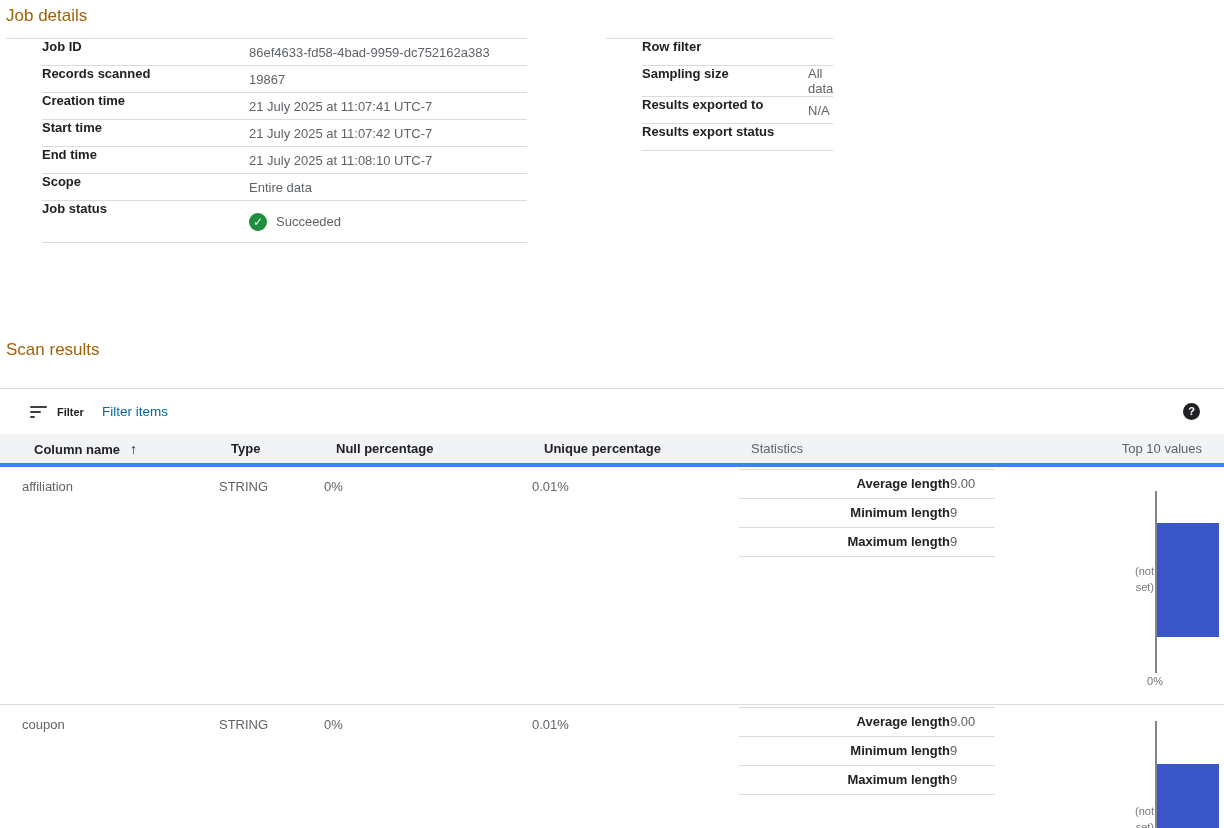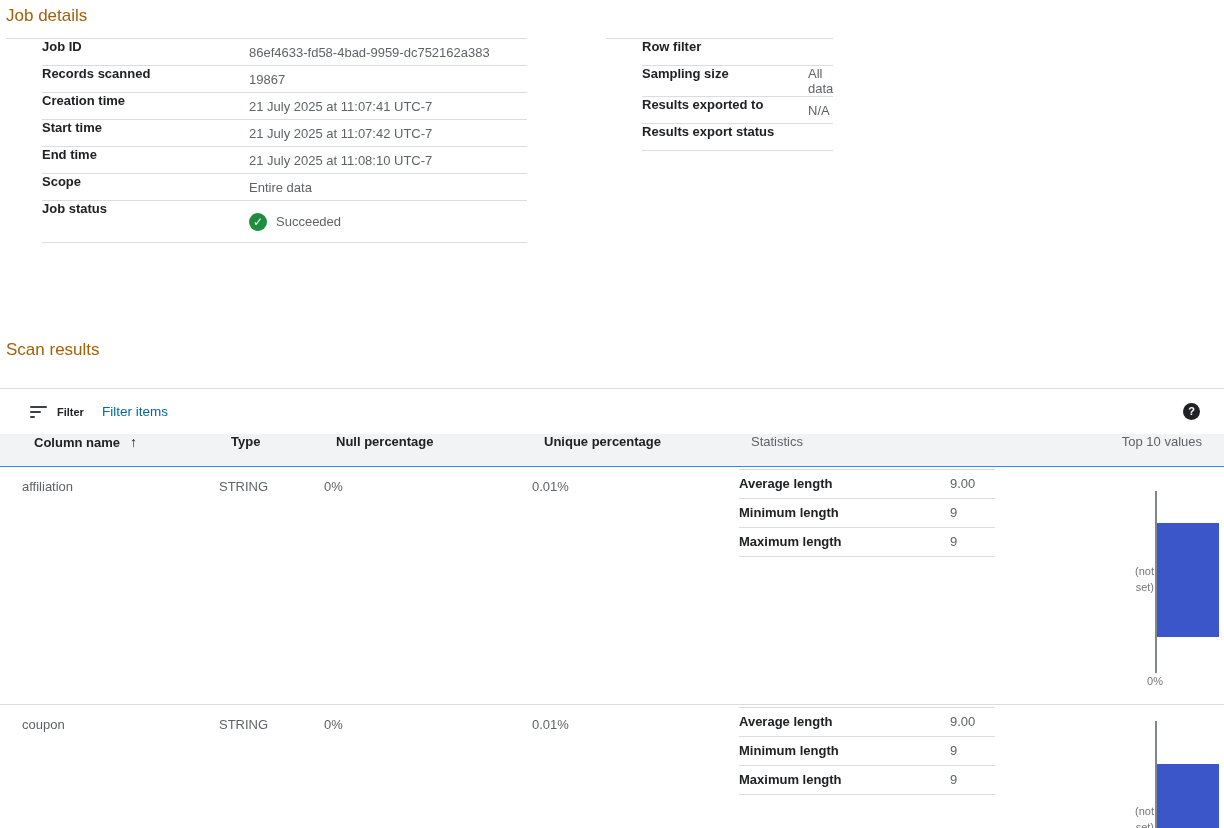--- a/index.html
+++ b/index.html
@@ -52,35 +52,35 @@
 
   
   .thead, .trow { display: flex; padding-left: 22px; }
   .c-name   { width: 197px; flex: none; }
   .c-type   { width: 105px; flex: none; }
   .c-null   { width: 208px; flex: none; }
   .c-unique { width: 207px; flex: none; }
   .c-stats  { width: 271px; flex: none; }
   .c-top    { flex: 1; text-align: right; padding-right: 22px; }
   .thead {
-    height: 33px; align-items: flex-start;
-    background: #f1f3f4; border-bottom: 1px solid #3b82f6; padding-left: 34px;
+    height: 33px; align-items: center;
+    background: #f1f3f4; border-bottom: 4px solid #3b82f6; padding-left: 34px;
   }
   .thead .hd { font-weight: 700; color: #202124; }
   .thead .hd.muted { font-weight: 400; color: #5f6368; }
   .sort-arrow { font-size: 14px; margin-left: 10px; color: #202124; font-weight: 400; }
 
   .trow { position: relative; border-bottom: 1px solid #dadce0; }
   .trow .cell { padding-top: 12px; color: #5f6368; }
   .trow-affiliation { height: 238px; }
   .trow-coupon { height: 240px; }
 
   
   .stats-table { width: 256px; margin-top: 2px; }
-  .stat-row { display: flex; padding: 6px 0 7px 0; border-bottom: 1px solid #dadce0; }
+  .stat-row { display: flex; padding: 6px 0 7px 0; border-bottom: 1px solid #dadce0; text-align: right; }
   .stat-row:first-child { border-top: 1px solid #dadce0; }
   .stat-label { width: 211px; flex: none; font-weight: 700; color: #202124; }
   .stat-value { color: #5f6368; }
 
   
   .chart-axis { position: absolute; left: 1155px; width: 2px; background: #80868b; }
   .chart-bar  { position: absolute; left: 1157px; width: 62px; background: #3b56c9; }
   .chart-cat  {
     position: absolute; right: 70px; width: 38px; text-align: right;
     font-size: 11px; line-height: 16px; color: #757575; word-spacing: 100px;

